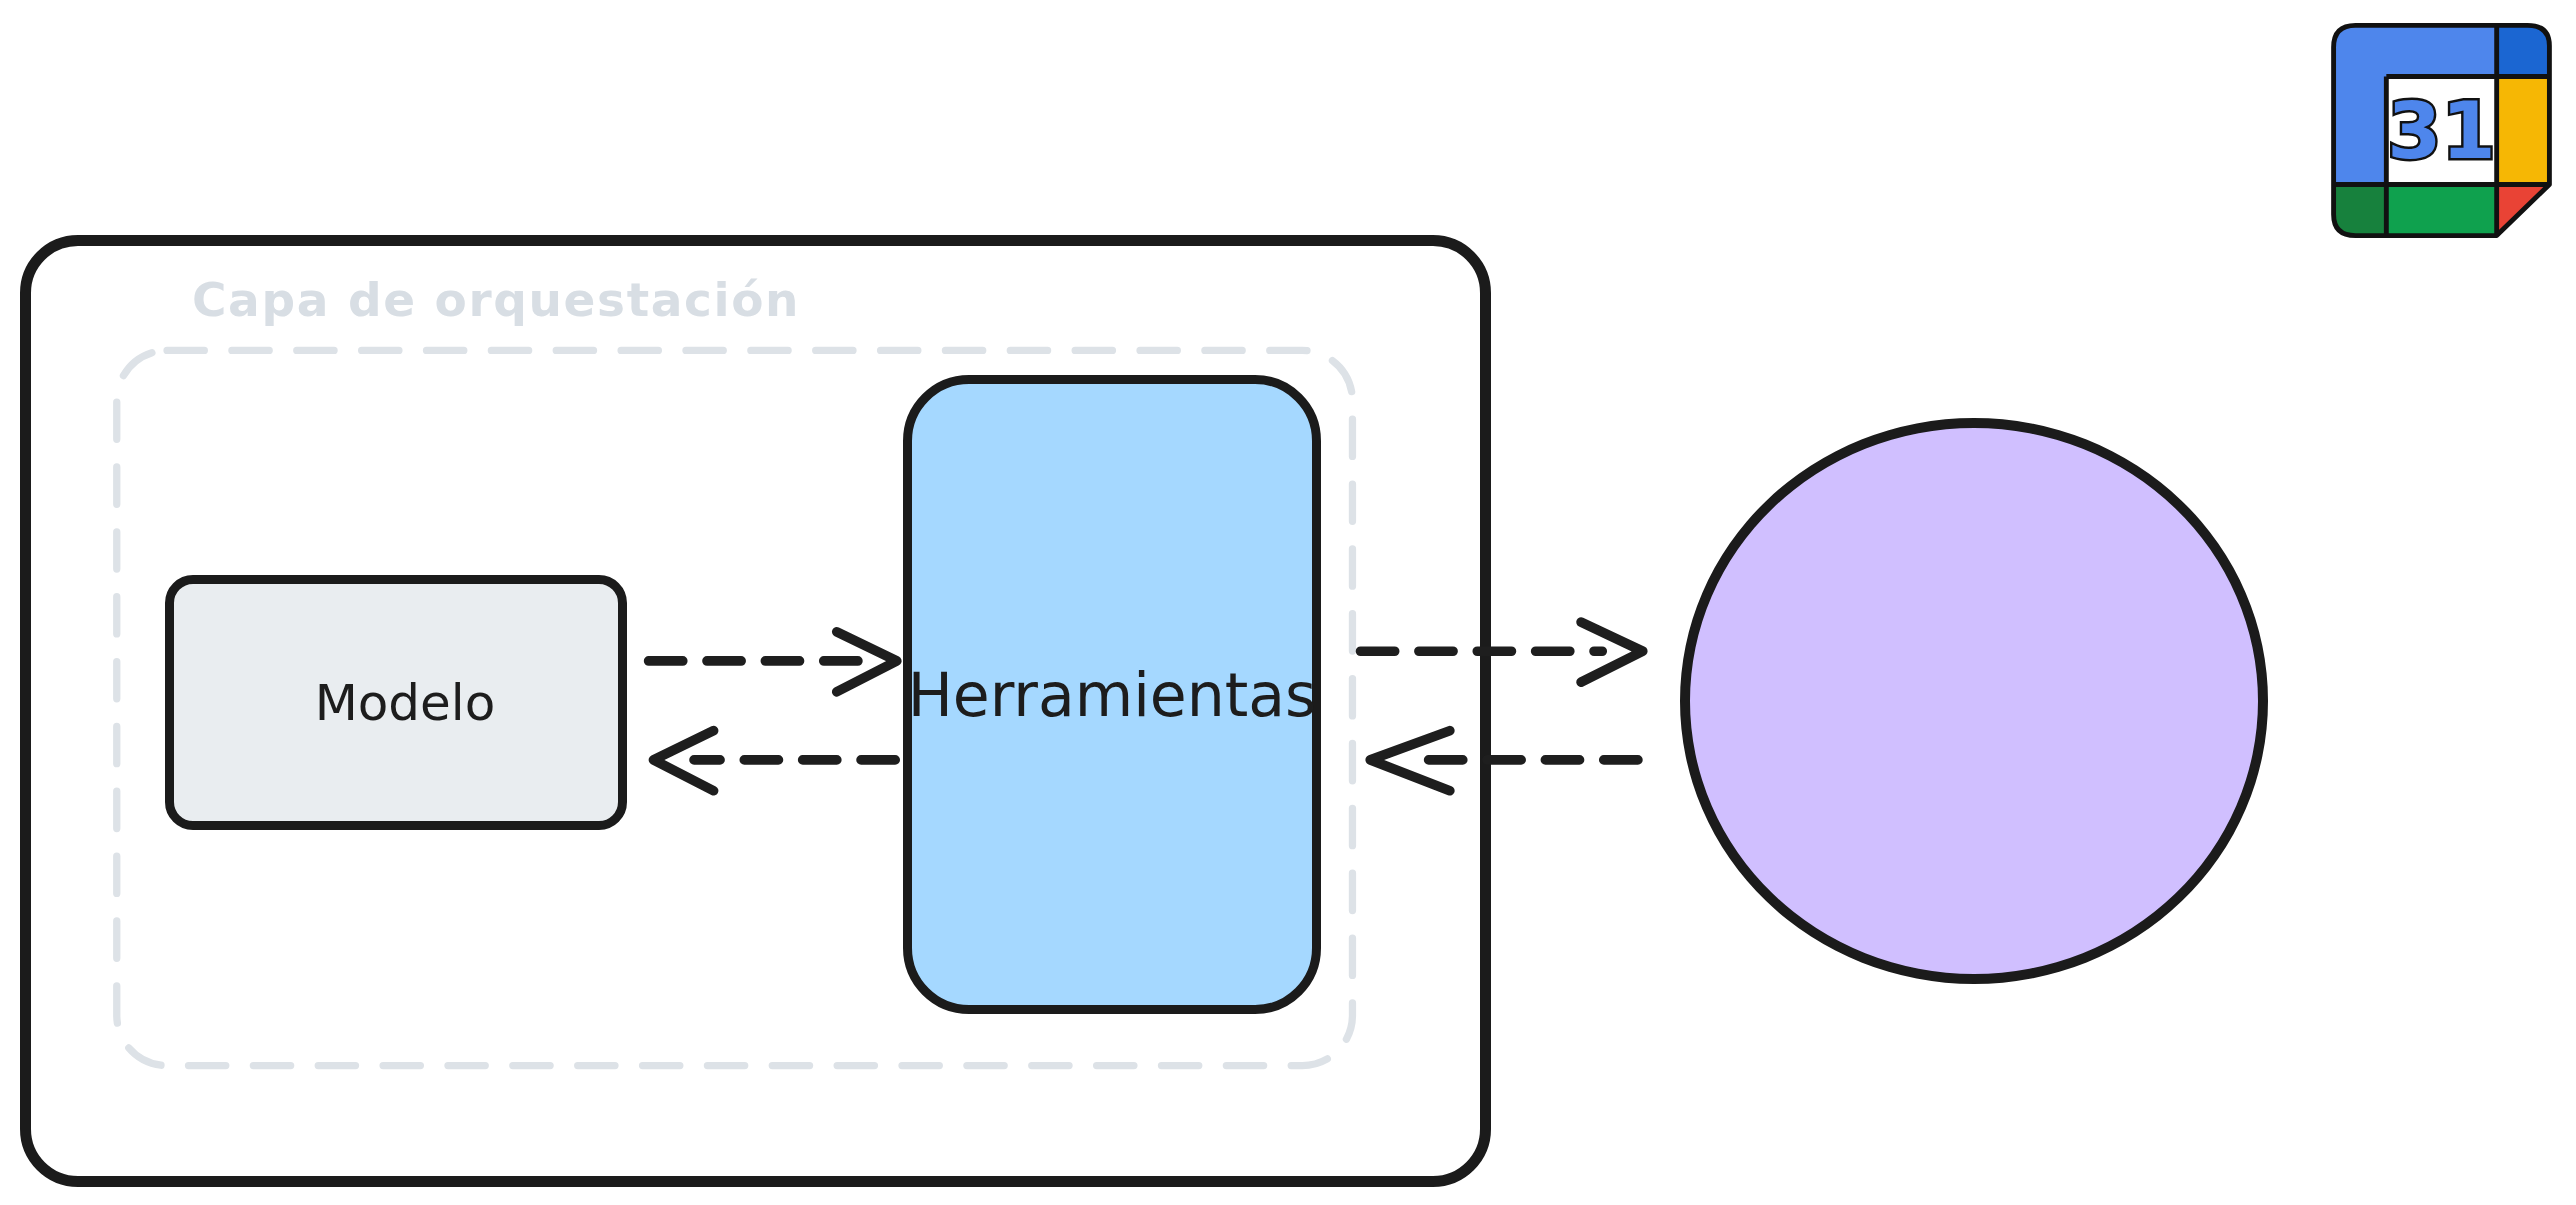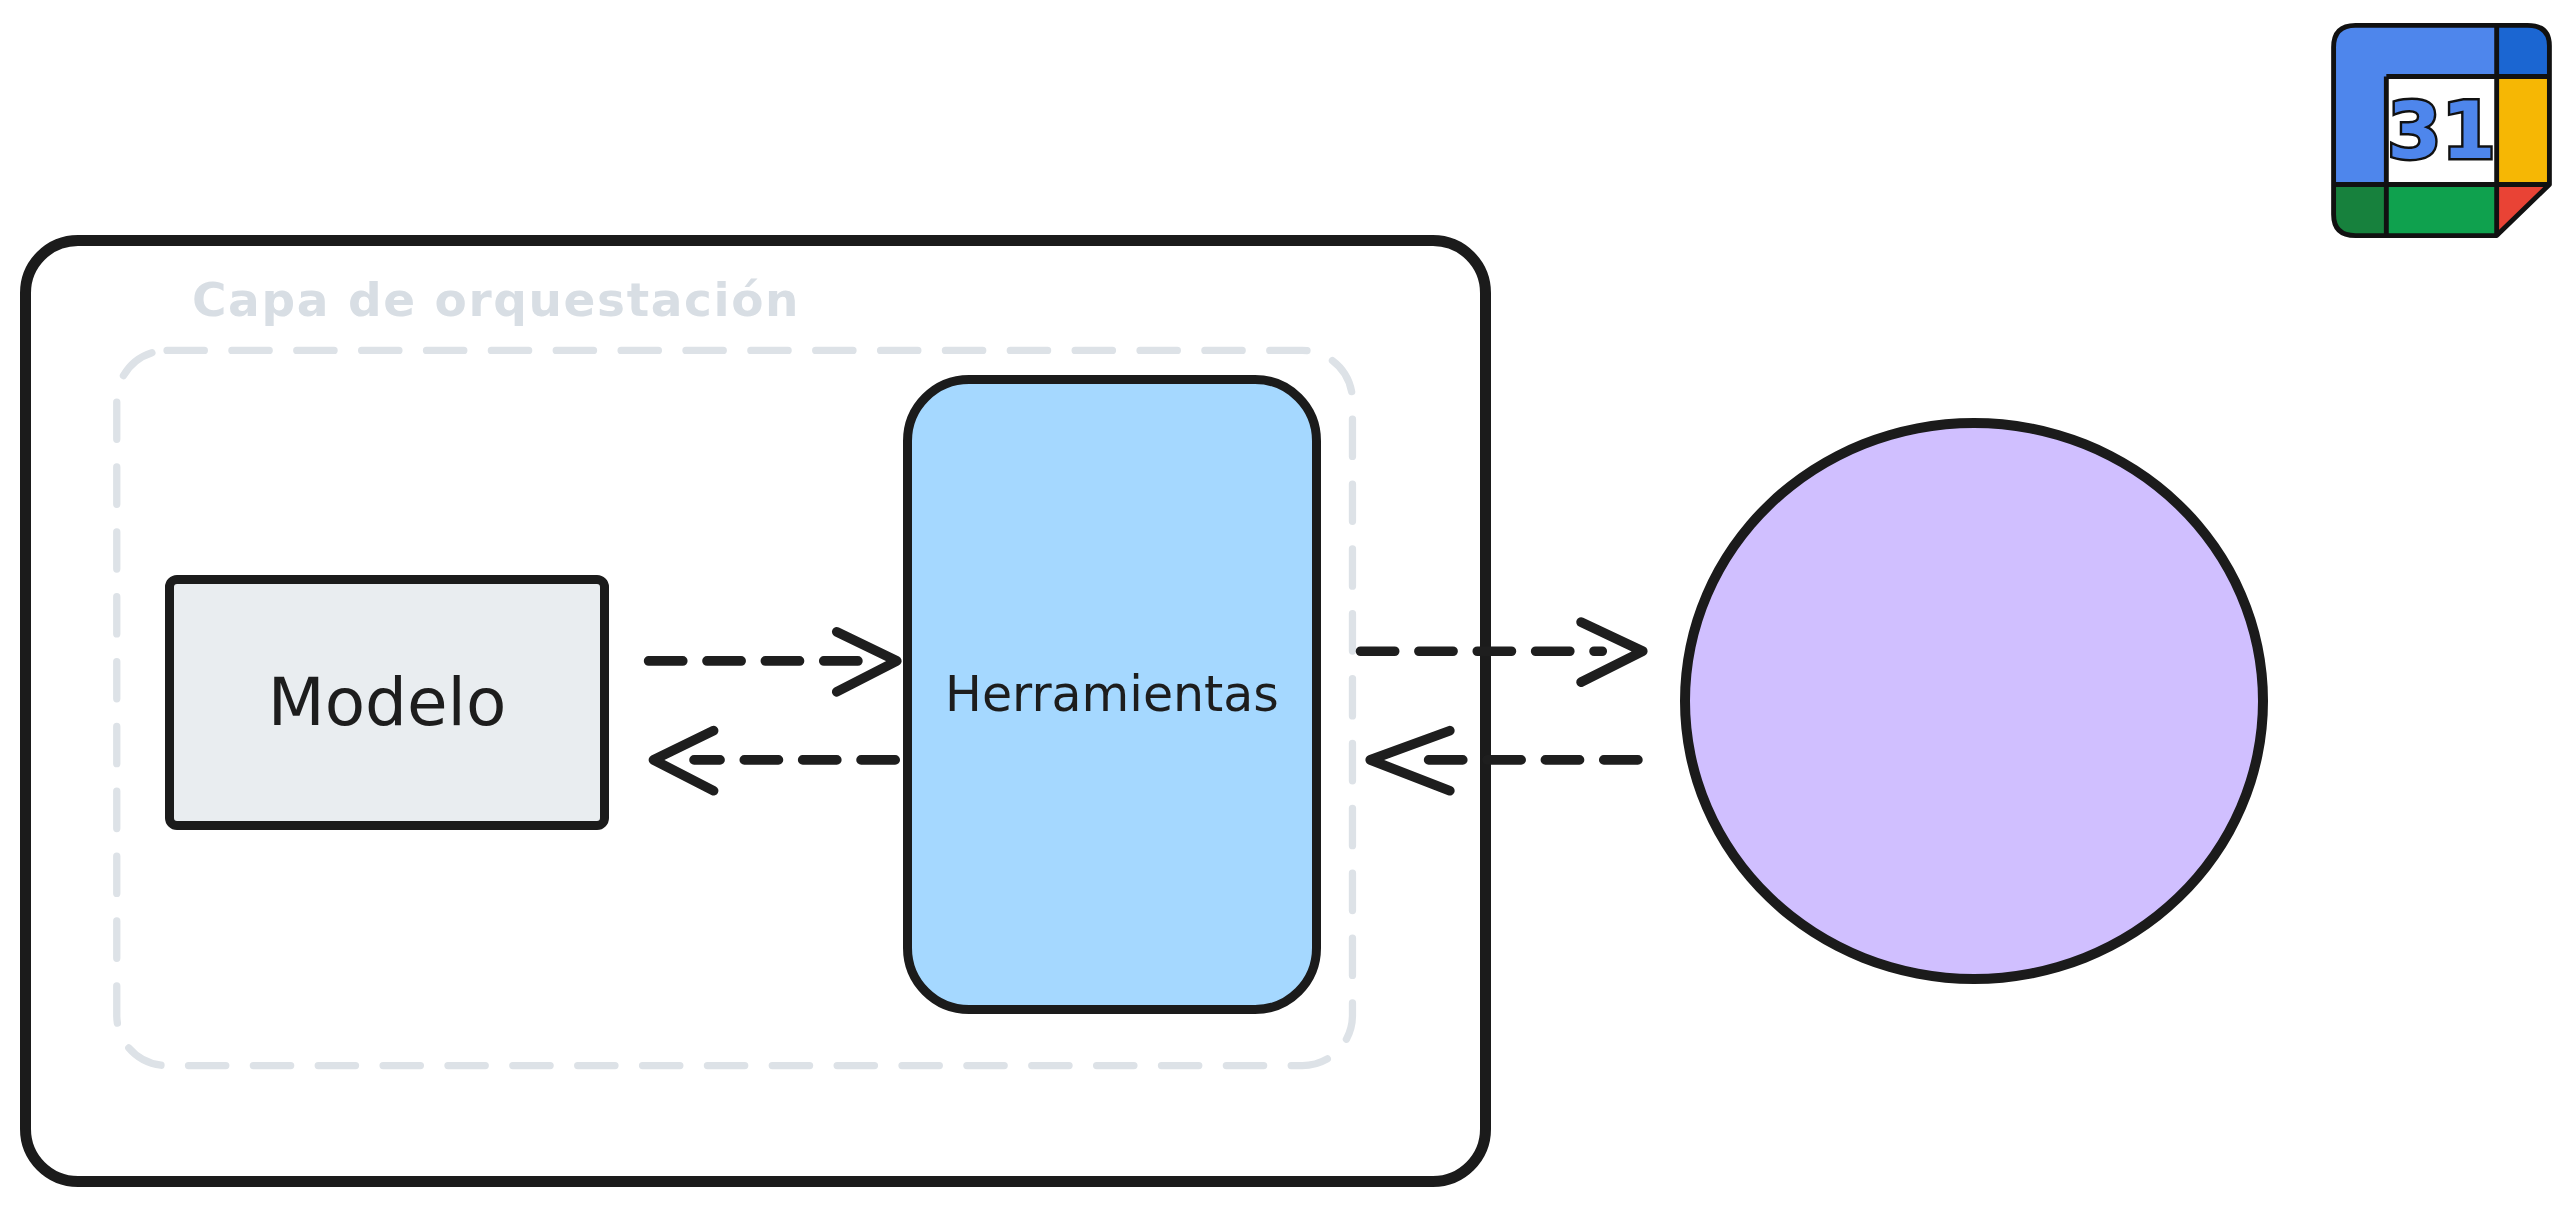--- a/index.html
+++ b/index.html
@@ -14,25 +14,25 @@
   .capa-label{
     position:absolute;left:192px;top:272px;font-size:47px;letter-spacing:1.6px;
     color:#d8dee4;white-space:nowrap;z-index:2;font-weight:bold;
   }
   .node{
     position:absolute;display:flex;align-items:center;justify-content:center;
     color:#1d1d1d;z-index:3;text-align:center;
   }
   .modelo-box{
     left:165px;top:575px;width:426px;height:237px;background:#e9edf0;
-    border:9px solid #1b1b1b;border-radius:12px;font-size:66px;
+    border:9px solid #1b1b1b;border-radius:28px;font-size:50px;padding-left:18px;
   }
   .herramientas-box{
     left:903px;top:375px;width:400px;height:621px;background:#a5d8ff;
-    border:9.7px solid #1b1b1b;border-radius:66px;font-size:49px;
+    border:9.7px solid #1b1b1b;border-radius:66px;font-size:60px;
   }
   .mundo-circle{
     left:1680px;top:418px;width:568px;height:546px;background:#d0bfff;
     border:10.5px solid #1b1b1b;border-radius:50%;font-size:47px;
     flex-direction:column;line-height:1.8;
   }
   .overlay-svg{position:absolute;left:0;top:0;z-index:4;}
   .under-svg{position:absolute;left:0;top:0;z-index:1;}
   .cal-icon{position:absolute;left:2331px;top:23px;width:221px;height:215px;z-index:5;}
 </style>

